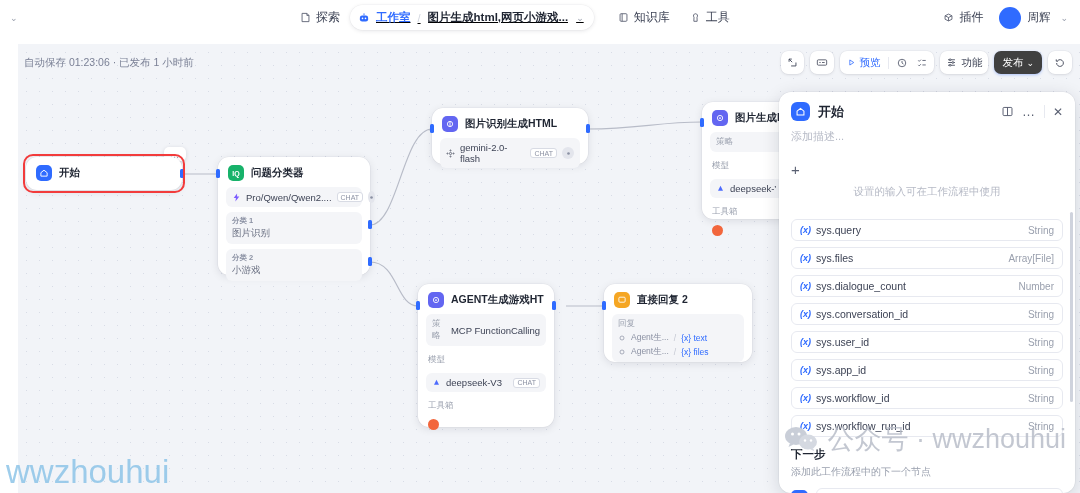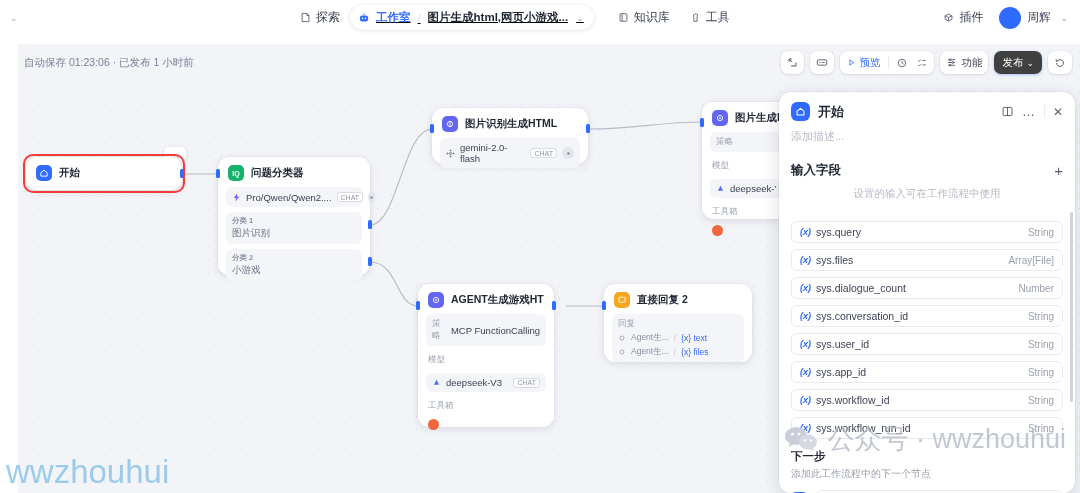--- a/index.html
+++ b/index.html
@@ -475,21 +475,20 @@
       </div>
       <div class="p-hd-ic" style="font-size:13px;letter-spacing:1px;">…</div>
       <div class="p-vdiv"></div>
       <div class="p-hd-ic" style="font-size:12px;">✕</div>
     </div>
 
     <div class="p-desc">添加描述...</div>
     <div class="p-divline"></div>
 
     <div class="p-sec">
-      <div class="p-sec-t">输入字段</div>
       <div class="p-plus">+</div>
     </div>
     <div class="p-hint">设置的输入可在工作流程中使用</div>
     <div class="p-divline"></div>
 
     <div class="vars">
       <div class="var">
         <span class="xb">(x)</span>
         <span class="vn">sys.query</span>
         <span class="vt">String</span>

